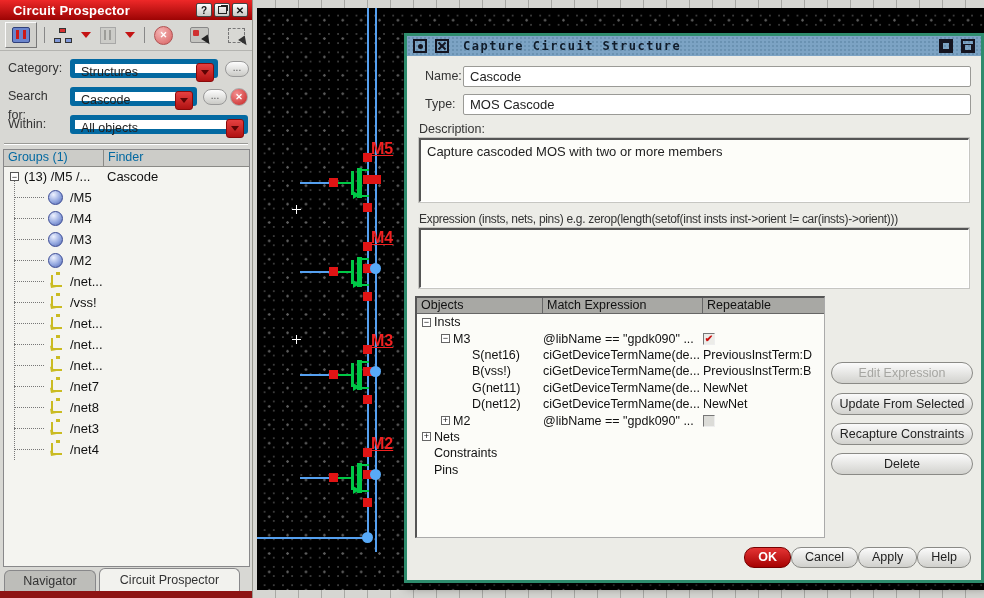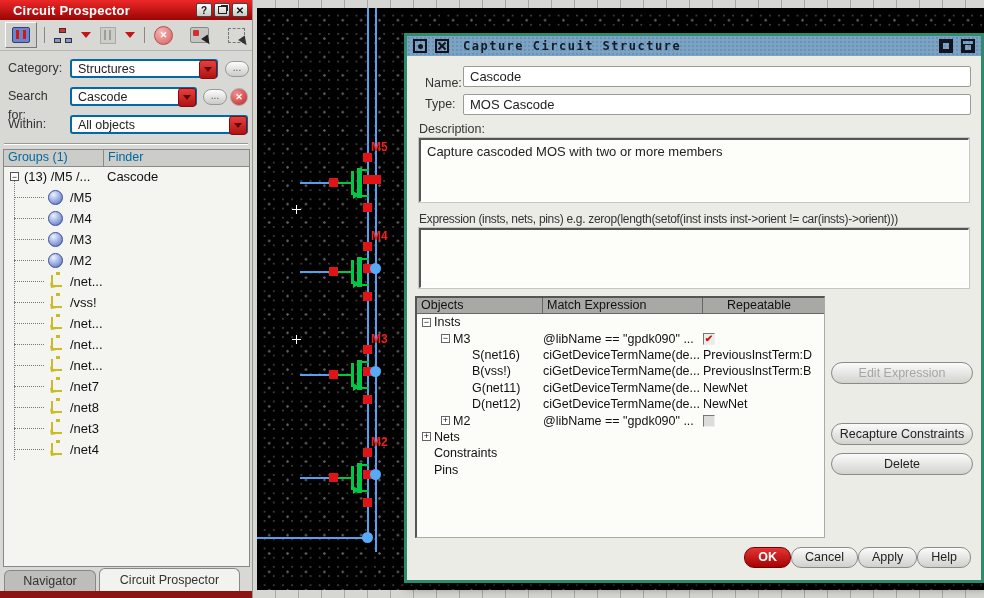--- a/index.html
+++ b/index.html
@@ -32,21 +32,21 @@
   .mos-group .bot-pin{left:106px;top:50px;}
   .mos-group .rail-pin{left:115px;top:22px;}
   .mos-group .gate-lead{position:absolute;left:81px;top:29px;width:14px;height:2px;background:#00c846;}
   .mos-group .gate-bar{position:absolute;left:94px;top:18px;width:3px;height:24px;background:#00c846;}
   .mos-group .channel{position:absolute;left:100px;top:15px;width:5px;height:30px;background:#00c846;}
   .mos-group .drain-lead{position:absolute;left:103px;top:16px;width:9px;height:2px;background:#00c846;}
   .mos-group .source-lead{position:absolute;left:103px;top:42px;width:9px;height:2px;background:#00c846;}
   .mos-group .source-arrow{position:absolute;left:96px;top:38px;width:0;height:0;
      border-top:4px solid transparent;border-bottom:4px solid transparent;border-left:7px solid #00c846;}
   .mos-group .rail-dot{position:absolute;left:113px;top:21px;width:11px;height:11px;border-radius:50%;background:#58aaf8;}
-  .mos-label{position:absolute;color:#f02020;font-size:12px;font-weight:bold;}
+  .mos-label{position:absolute;color:#f02020;font-size:16px;font-weight:bold;text-decoration:underline;}
   .cursor-plus{position:absolute;width:9px;height:9px;}
   .cursor-plus:before{content:'';position:absolute;left:4px;top:0;width:1px;height:9px;background:#fff;}
   .cursor-plus:after{content:'';position:absolute;left:0;top:4px;width:9px;height:1px;background:#fff;}
 
   
   #left-window{position:absolute;left:0;top:0;width:253px;height:598px;background:#d8d8d4;
      border-right:1px solid #98988f;box-sizing:border-box;z-index:20;}
   #lw-titlebar{position:absolute;left:0;top:0;right:0;height:20px;
      background:linear-gradient(#ee2828,#9c0404);display:flex;align-items:center;padding:0 4px 0 13px;box-sizing:border-box;}
   #lw-title{color:#fff;font-size:13px;font-weight:bold;flex:1;letter-spacing:.2px;}
@@ -77,21 +77,21 @@
   .capture-ic{width:17px;height:14px;background:#c4c4c0;border:1px solid #888;border-radius:2px;position:relative;}
   .capture-ic span{position:absolute;right:-3px;bottom:-3px;width:0;height:0;
      border-left:4px solid transparent;border-right:4px solid transparent;border-top:9px solid #222;transform:rotate(-35deg);}
   .capture-ic i{position:absolute;left:2px;top:2px;width:6px;height:6px;background:#d03030;border-radius:1px;}
   .selectp-ic{width:15px;height:13px;border:1px dashed #777;position:relative;}
   .selectp-ic span{position:absolute;right:-4px;bottom:-4px;width:0;height:0;
      border-left:4px solid transparent;border-right:4px solid transparent;border-top:9px solid #333;transform:rotate(-35deg);}
 
   .form-row{position:absolute;left:0;height:20px;}
   .form-label{position:absolute;left:8px;font-size:12.5px;color:#333;line-height:19px;}
-  .combo{position:absolute;left:70px;height:19px;background:#fff;border:2px solid #0369a1;border-radius:3px;
+  .combo{position:absolute;left:70px;height:19px;background:#fff;border:5px solid #0369a1;border-radius:3px;
      box-sizing:border-box;font-size:12.5px;color:#222;line-height:17px;padding-left:6px;}
   .combo .arrow{position:absolute;right:-1px;top:-1px;width:18px;height:19px;border-radius:3px;
      background:linear-gradient(#e64040,#b01212);border:1px solid #8a0a0a;box-sizing:border-box;
      display:flex;align-items:center;justify-content:center;}
   .combo .arrow b{width:0;height:0;border-left:4px solid transparent;border-right:4px solid transparent;border-top:5px solid #5c0404;}
   .mini-btn{position:absolute;width:24px;height:16px;border-radius:8px;background:linear-gradient(#fdfdfd,#cacac6);
      border:1px solid #999;box-sizing:border-box;font-size:10px;line-height:12px;text-align:center;color:#555;}
   .x-btn{position:absolute;width:18px;height:18px;border-radius:50%;
      background:radial-gradient(circle at 35% 30%,#f49090,#c42020);border:1px solid #992;
      border-color:#aaa;color:#fff;font-size:9px;font-weight:bold;text-align:center;line-height:17px;box-sizing:border-box;}
@@ -154,21 +154,21 @@
      border-top:2px solid #555;border-left:2px solid #555;border-right:1px solid #fff;border-bottom:1px solid #fff;
      box-shadow:0 0 0 1px #c6c6c2;font-family:"Liberation Sans",sans-serif;font-size:13px;color:#222;
      padding:4px 6px;box-sizing:border-box;overflow:hidden;}
   #expr-label{font-size:12px;letter-spacing:-.3px;}
 
   #obj-table{position:absolute;left:8px;top:240px;width:410px;height:242px;background:#fcfcf8;
      border-top:2px solid #555;border-left:2px solid #555;border-right:1px solid #aaa;border-bottom:1px solid #aaa;
      box-sizing:border-box;overflow:hidden;}
   #obj-thead{display:flex;height:15px;background:#a8a8a4;border-bottom:1px solid #666;font-size:12.5px;color:#111;}
   #obj-thead span{box-sizing:border-box;padding-left:4px;line-height:14px;border-right:1px solid #666;}
-  .oc1{width:126px;}.oc2{width:160px;}.oc3{flex:1;border-right:none!important;margin-left:20px;}
+  .oc1{width:126px;}.oc2{width:160px;}.oc3{flex:1;border-right:none!important;}
   .obj-row{display:flex;height:16.4px;align-items:center;font-size:12.5px;color:#111;}
   .obj-c1{width:126px;display:flex;align-items:center;gap:3px;box-sizing:border-box;flex:none;}
   .obj-c2{width:160px;white-space:nowrap;overflow:hidden;flex:none;}
   .obj-c3{flex:1;display:flex;align-items:center;white-space:nowrap;}
   .obj-expander{width:9px;height:9px;border:1px solid #666;background:#fff;font-size:9px;line-height:7px;
      text-align:center;color:#111;box-sizing:border-box;flex:none;}
   .obj-expander-space{width:9px;flex:none;}
   .checkbox{width:12px;height:12px;background:#dcdcd8;border:1px solid;border-color:#777 #eee #eee #777;
      box-sizing:border-box;font-size:10px;line-height:10px;text-align:center;}
   .checkbox.checked{color:#cc1010;font-weight:bold;background:#ecece8;}
@@ -449,21 +449,21 @@
       <span id="dlg-title">Capture Circuit Structure</span>
       <span class="dlg-ic right">
           <span class="maxbox"></span>
         </span>
       <span class="dlg-ic right">
           <span class="shade"></span>
         </span>
     </div>
 
     <div id="dlg-body">
-      <span class="dlg-label" style="left:18px;top:20px;">Name:</span>
+      <span class="dlg-label" style="left:18px;top:13px;">Name:</span>
       <input class="txt" style="top: 10px;" value="Cascode">
       <span class="dlg-label" style="left:18px;top:41px;">Type:</span>
       <input class="txt" style="top: 38px;" value="MOS Cascode">
 
       <span class="dlg-label" style="left:12px;top:66px;">Description:</span>
       <textarea class="area" style="top: 82px; height: 64px;">Capture cascoded MOS with two or more members</textarea>
 
       <span class="dlg-label" id="expr-label" style="left:12px;top:156px;">Expression (insts, nets, pins) e.g. zerop(length(setof(inst insts inst-&gt;orient != car(insts)-&gt;orient)))</span>
       <textarea class="area" style="top: 172px; height: 60px;"></textarea>
 
@@ -561,18 +561,19 @@
           </div>
       </div>
 
       <div id="dlg-footer">
           <button class="f-btn primary">OK</button>
           <button class="f-btn">Cancel</button>
           <button class="f-btn">Apply</button>
           <button class="f-btn">Help</button>
         </div>
     <div class="side-btn disabled" style="top: 306px;">Edit Expression</div>
+        <div class="side-btn" style="top: 337px;">Update From Selected</div>
         <div class="side-btn" style="top: 367px;">Recapture Constraints</div>
         <div class="side-btn" style="top: 397px;">Delete</div>
       </div>
   </div>
 
 </div>
 
 </body></html>

